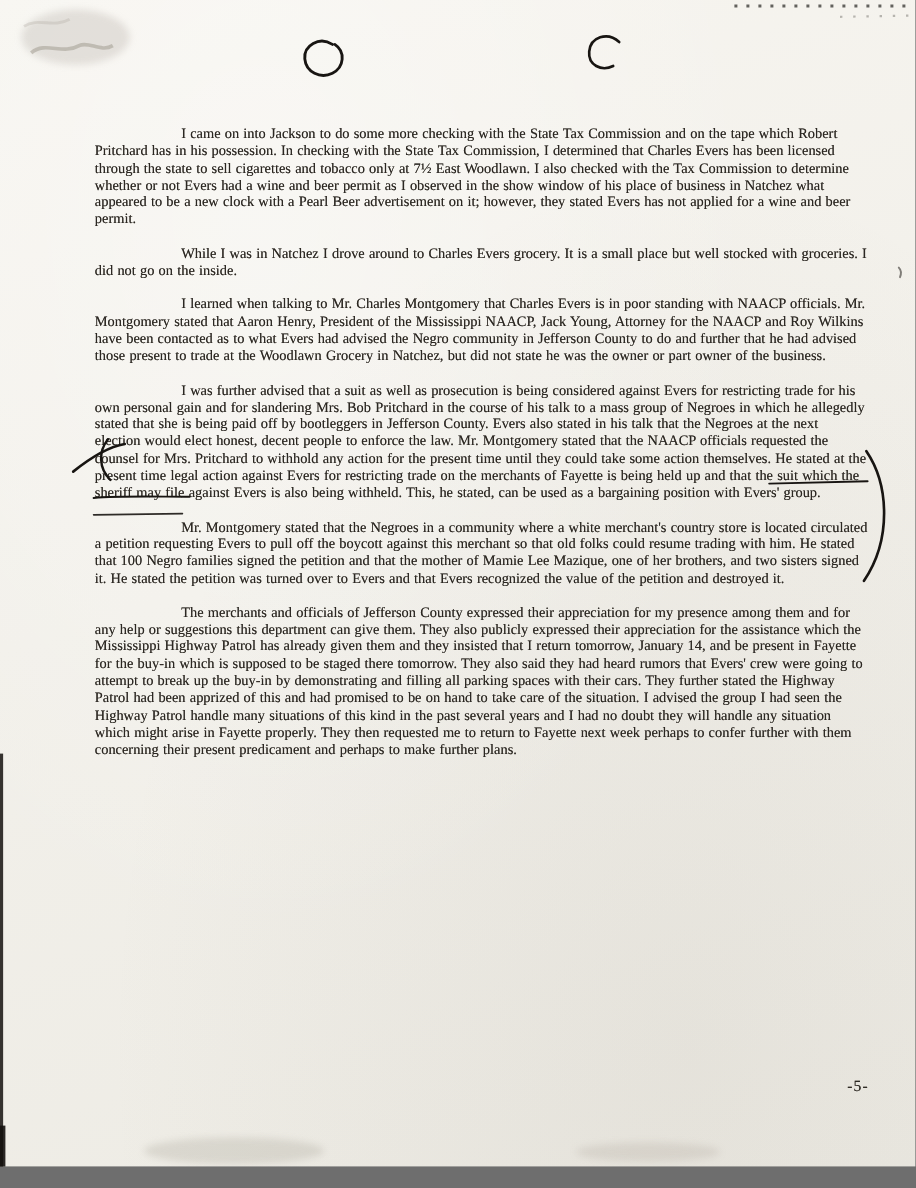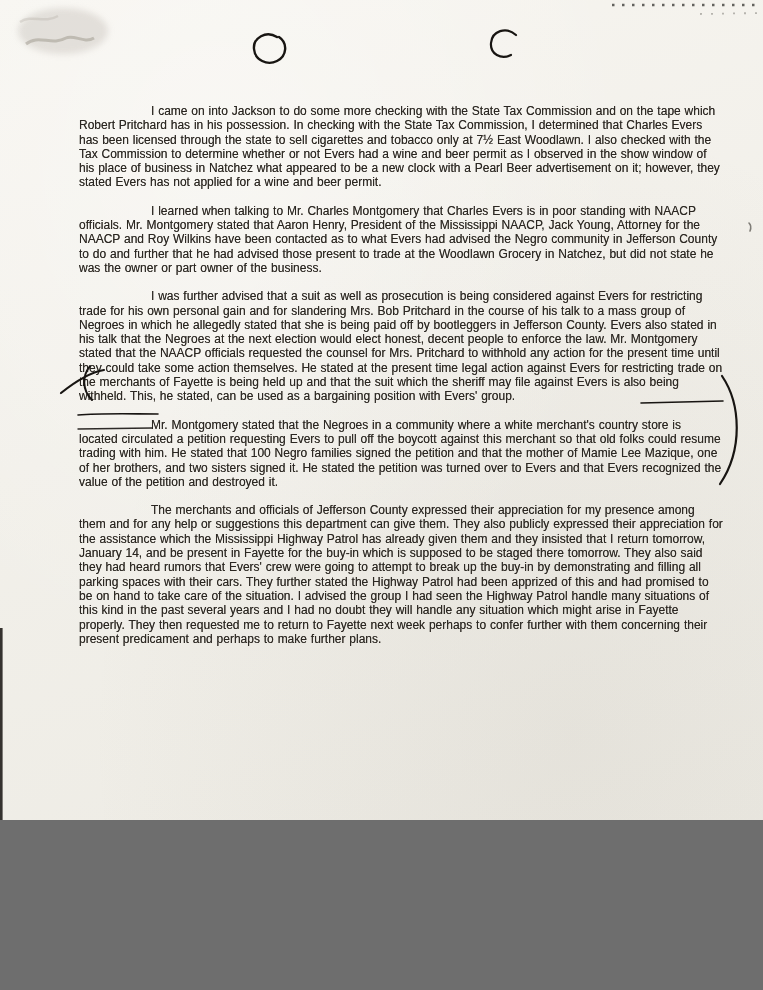--- a/index.html
+++ b/index.html
@@ -2,27 +2,27 @@
 <html><head>
 <meta charset="utf-8">
 <style>
   * { box-sizing: border-box; margin: 0; padding: 0; }
   html, body { width: 763px; height: 990px; }
   body { background: #6e6e6e; }
 
   .paper {
     position: relative;
     width: 763px;
-    height: 820px;
+    height: 972px;
     overflow: hidden;
     background:
       radial-gradient(ellipse at 28% 18%, rgba(255,255,255,0.35), rgba(255,255,255,0) 55%),
       radial-gradient(ellipse at 75% 90%, rgba(120,110,95,0.08), rgba(120,110,95,0) 60%),
       linear-gradient(163deg, #f7f5f0 0%, #f2f0ea 45%, #edebe4 100%);
-    font-family: Liberation Sans, sans-serif;
+    font-family: Liberation Serif, serif;
     color: #2b2722;
   }
 
   .content {
     position: absolute;
     left: 79px;
     top: 104px;
     width: 644px;
     font-size: 12px;
     line-height: 14.3px;
@@ -64,20 +64,21 @@
 <body>
 
 <div class="paper">
 
   <div class="smudge smudge-top-left"></div>
   <div class="smudge smudge-bottom-mid"></div>
   <div class="smudge smudge-bottom-right"></div>
 
   <div class="content">
     <p class="para">I came on into Jackson to do some more checking with the State Tax Commission and on the tape which Robert Pritchard has in his possession.  In checking with the State Tax Commission, I determined that Charles Evers has been licensed through the state to sell cigarettes and tobacco only at 7½ East Woodlawn.  I also checked with the Tax Commission to determine whether or not Evers had a wine and beer permit as I observed in the show window of his place of business in Natchez what appeared to be a new clock with a Pearl Beer advertisement on it; however, they stated Evers has not applied for a wine and beer permit.</p>
+    <p class="para">While I was in Natchez I drove around to Charles Evers grocery.  It is a small place but well stocked with groceries.  I did not go on the inside.</p>
     <p class="para">I learned when talking to Mr. Charles Montgomery that Charles Evers is in poor standing with NAACP officials.  Mr. Montgomery stated that Aaron Henry, President of the Mississippi NAACP, Jack Young, Attorney for the NAACP and Roy Wilkins have been contacted as to what Evers had advised the Negro community in Jefferson County to do and further that he had advised those present to trade at the Woodlawn Grocery in Natchez, but did not state he was the owner or part owner of the business.</p>
     <p class="para">I was further advised that a suit as well as prosecution is being considered against Evers for restricting trade for his own personal gain and for slandering Mrs. Bob Pritchard in the course of his talk to a mass group of Negroes in which he allegedly stated that she is being paid off by bootleggers in Jefferson County.  Evers also stated in his talk that the Negroes at the next election would elect honest, decent people to enforce the law.  Mr. Montgomery stated that the NAACP officials requested the counsel for Mrs. Pritchard to withhold any action for the present time until they could take some action themselves.  He stated at the present time legal action against Evers for restricting trade on the merchants of Fayette is being held up and that the suit which the sheriff may file against Evers is also being withheld.  This, he stated, can be used as a bargaining position with Evers' group.</p>
     <p class="para">Mr. Montgomery stated that the Negroes in a community where a white merchant's country store is located circulated a petition requesting Evers to pull off the boycott against this merchant so that old folks could resume trading with him.  He stated that 100 Negro families signed the petition and that the mother of Mamie Lee Mazique, one of her brothers, and two sisters signed it.  He stated the petition was turned over to Evers and that Evers recognized the value of the petition and destroyed it.</p>
     <p class="para">The merchants and officials of Jefferson County expressed their appreciation for my presence among them and for any help or suggestions this department can give them.  They also publicly expressed their appreciation for the assistance which the Mississippi Highway Patrol has already given them and they insisted that I return tomorrow, January 14, and be present in Fayette for the buy-in which is supposed to be staged there tomorrow.  They also said they had heard rumors that Evers' crew were going to attempt to break up the buy-in by demonstrating and filling all parking spaces with their cars.  They further stated the Highway Patrol had been apprized of this and had promised to be on hand to take care of the situation.  I advised the group I had seen the Highway Patrol handle many situations of this kind in the past several years and I had no doubt they will handle any situation which might arise in Fayette properly.  They then requested me to return to Fayette next week perhaps to confer further with them concerning their present predicament and perhaps to make further plans.</p>
   </div>
 
   <div class="page-number">-5-</div>
 
   <svg class="ink-overlay" width="763" height="990" viewBox="0 0 763 990" xmlns="http://www.w3.org/2000/svg">
 

